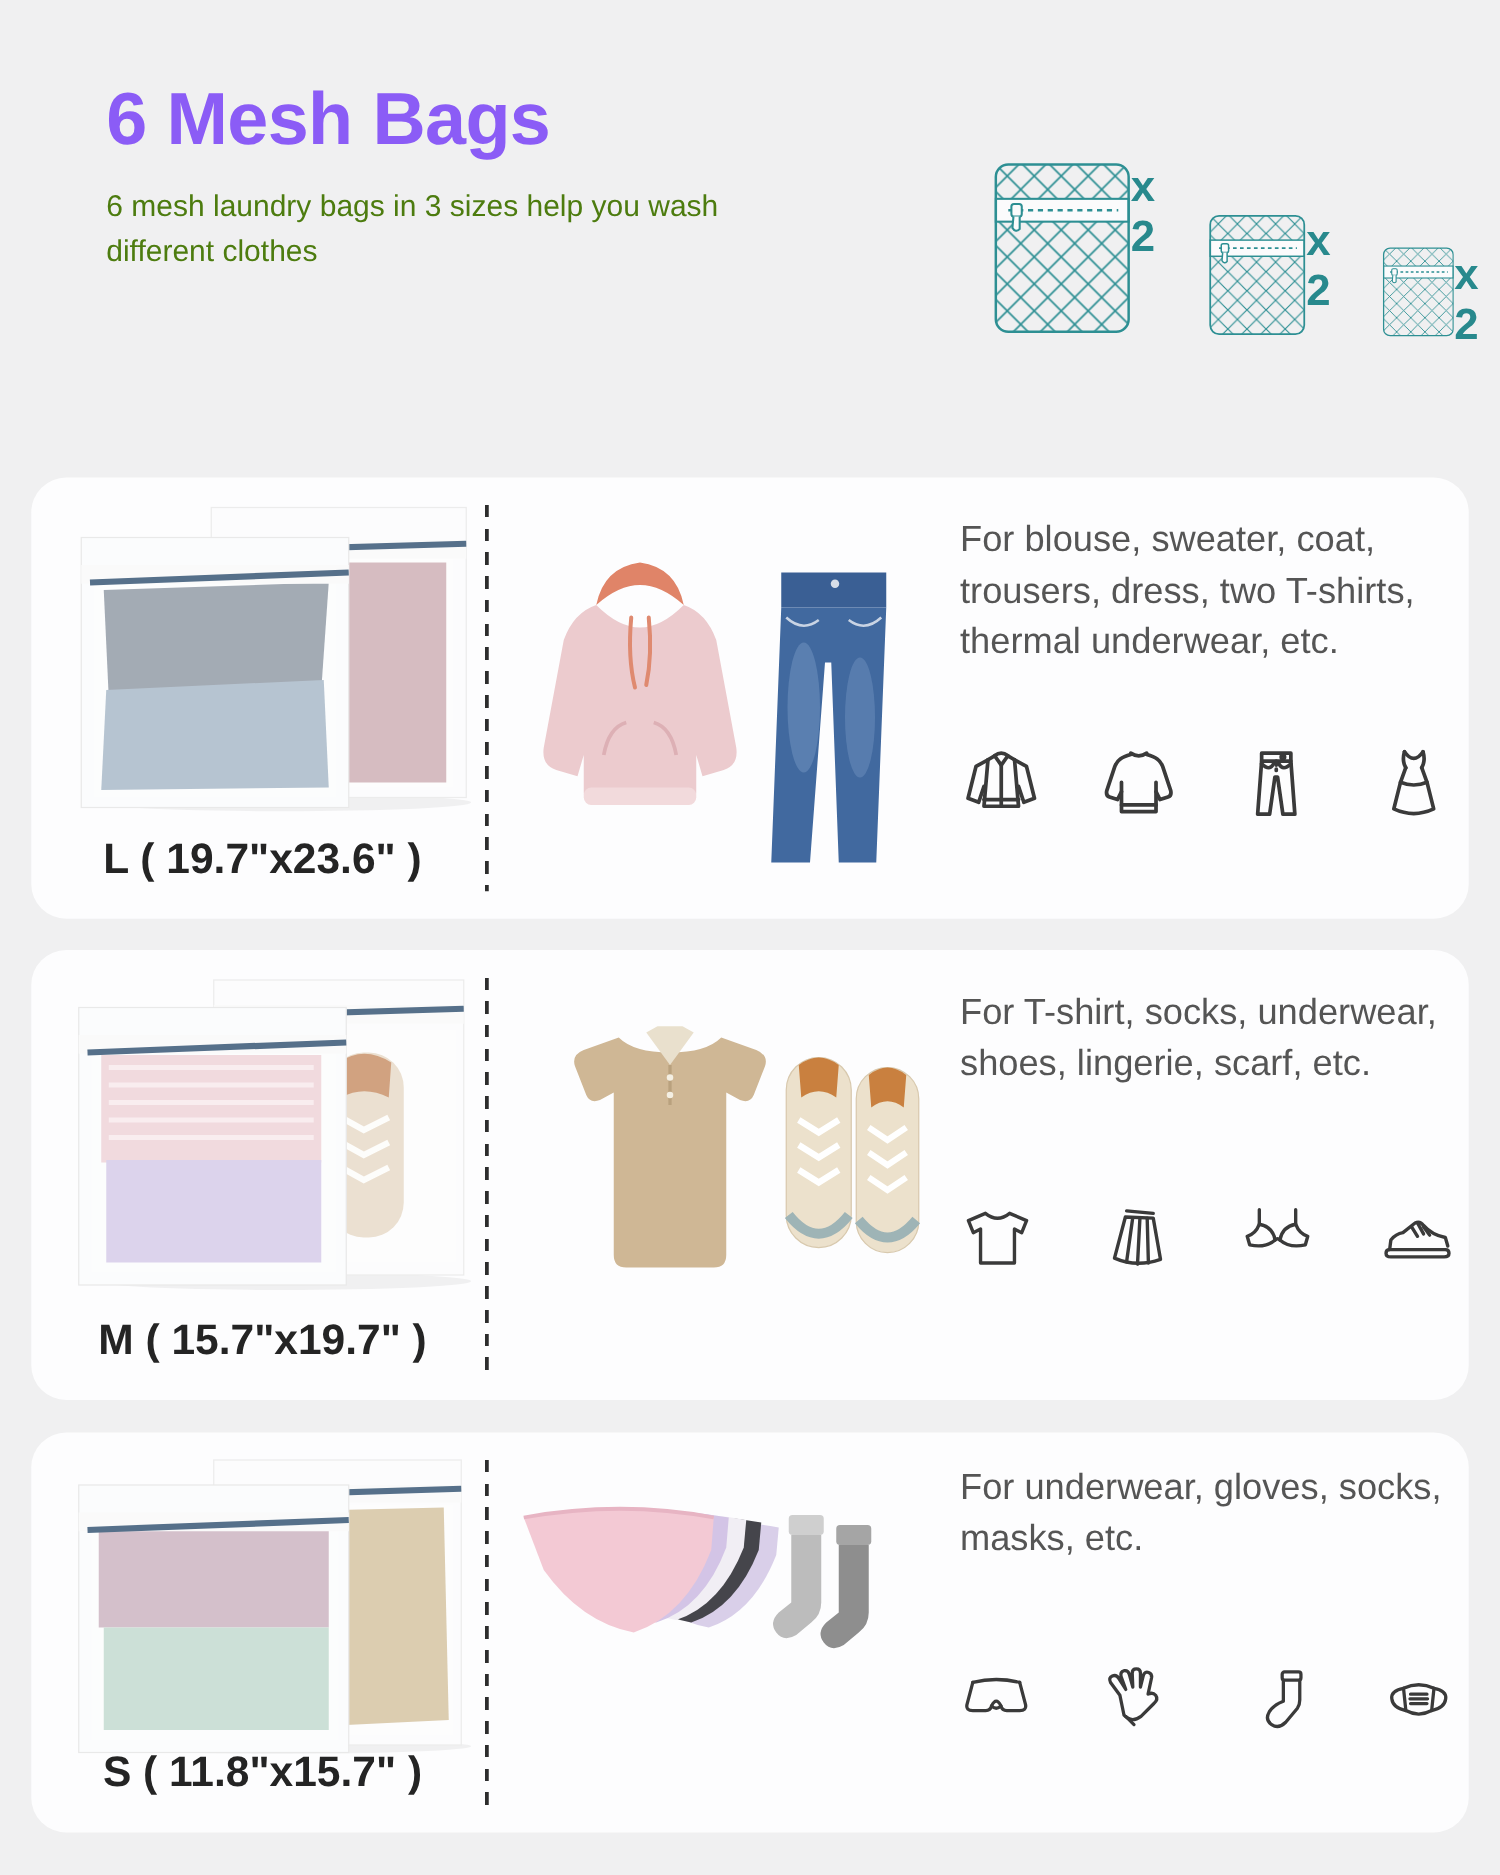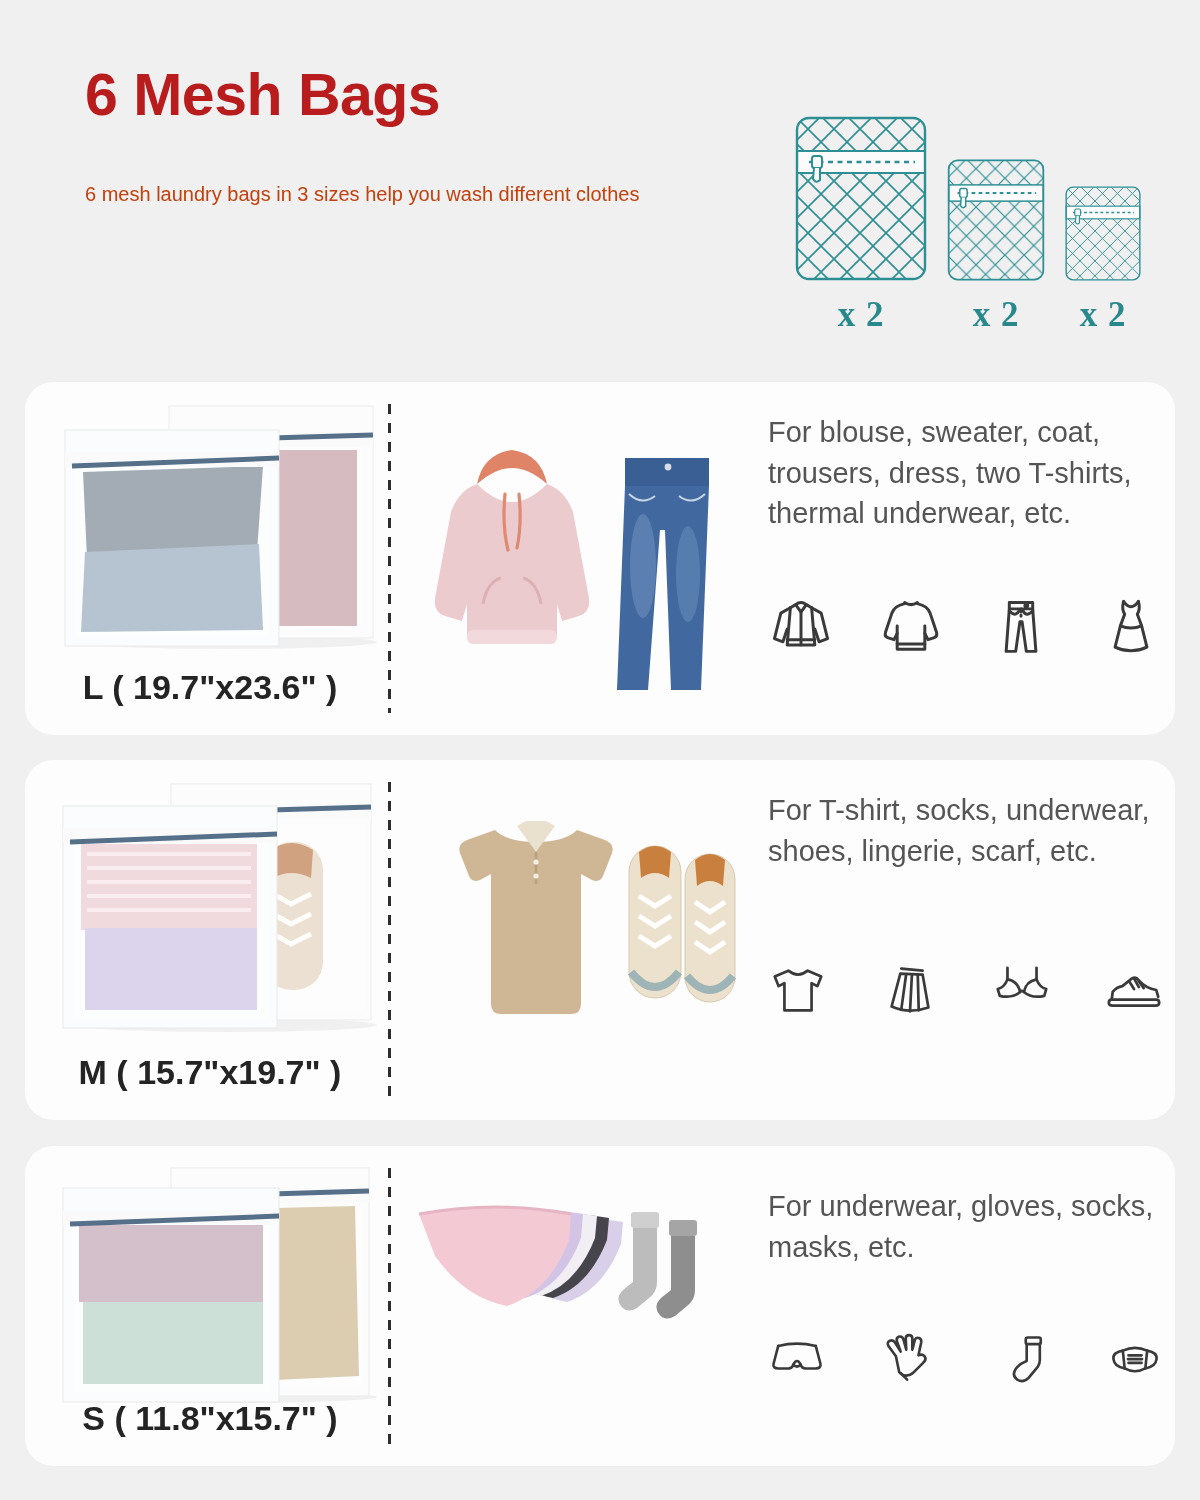--- a/index.html
+++ b/index.html
@@ -3,41 +3,41 @@
 <meta charset="utf-8">
 <style>
   html,body{margin:0;padding:0;}
   body{
     width:1200px;height:1500px;position:relative;overflow:hidden;
     background:#f0f0f1;
     font-family:"Liberation Sans","DejaVu Sans",sans-serif;
   }
   
   .header{position:absolute;left:85px;top:62px;}
-  .title{font-size:59px;font-weight:700;color:#b91c1c;line-height:1.13;letter-spacing:-.5px;}
-  .subtitle{margin-top:50px;font-size:20px;color:#c2410c;line-height:1.5;width:575px;}
+  .title{font-size:59px;font-weight:700;color:#8b5cf6;line-height:1.13;letter-spacing:-.5px;}
+  .subtitle{margin-top:19px;font-size:24px;color:#4d7c0f;line-height:1.5;width:575px;}
   
   .bagset{position:absolute;left:795px;top:116px;display:flex;align-items:flex-end;gap:20px;}
-  .bagcol{display:flex;flex-direction:column;align-items:center;font-family:Liberation Serif, serif;}
+  .bagcol{display:flex;flex-direction:row;}
   .bagcount{margin-top:14px;font-size:35px;font-weight:700;color:#28898d;letter-spacing:1px;}
   
   .card{position:absolute;left:25px;width:1150px;background:#fdfdfe;border-radius:28px;}
   .card1{top:382px;height:353px;}
   .card2{top:760px;height:360px;}
   .card3{top:1146px;height:320px;}
   .divider{position:absolute;left:363px;top:22px;bottom:22px;width:3px;
     background:repeating-linear-gradient(180deg,#2d2d2d 0 10px,transparent 10px 19px);}
   .bagphoto{position:absolute;left:32px;top:18px;}
   .sizelabel{position:absolute;left:20px;width:330px;bottom:28px;text-align:center;
     font-size:34px;font-weight:700;color:#242424;}
   .midphoto{position:absolute;left:382px;}
   .usage{position:absolute;left:743px;font-size:29px;color:#555;line-height:1.4;}
   .u1{top:30px;width:445px;}
   .u2{top:30px;width:445px;}
-  .u3{top:24px;width:395px;margin-top:16px;}
+  .u3{top:24px;width:395px;}
   .iconsrow{position:absolute;left:742px;width:398px;display:flex;justify-content:space-between;align-items:flex-end;}
   .ir1{top:212px;}
   .ir2{top:200px;}
   .ir3{top:184px;}
   .icon{display:block;}
   .icon svg{display:block;stroke:#3a3a3a;stroke-width:2.8;fill:none;stroke-linecap:round;stroke-linejoin:round;}
 </style>
 </head>
 <body>
 

